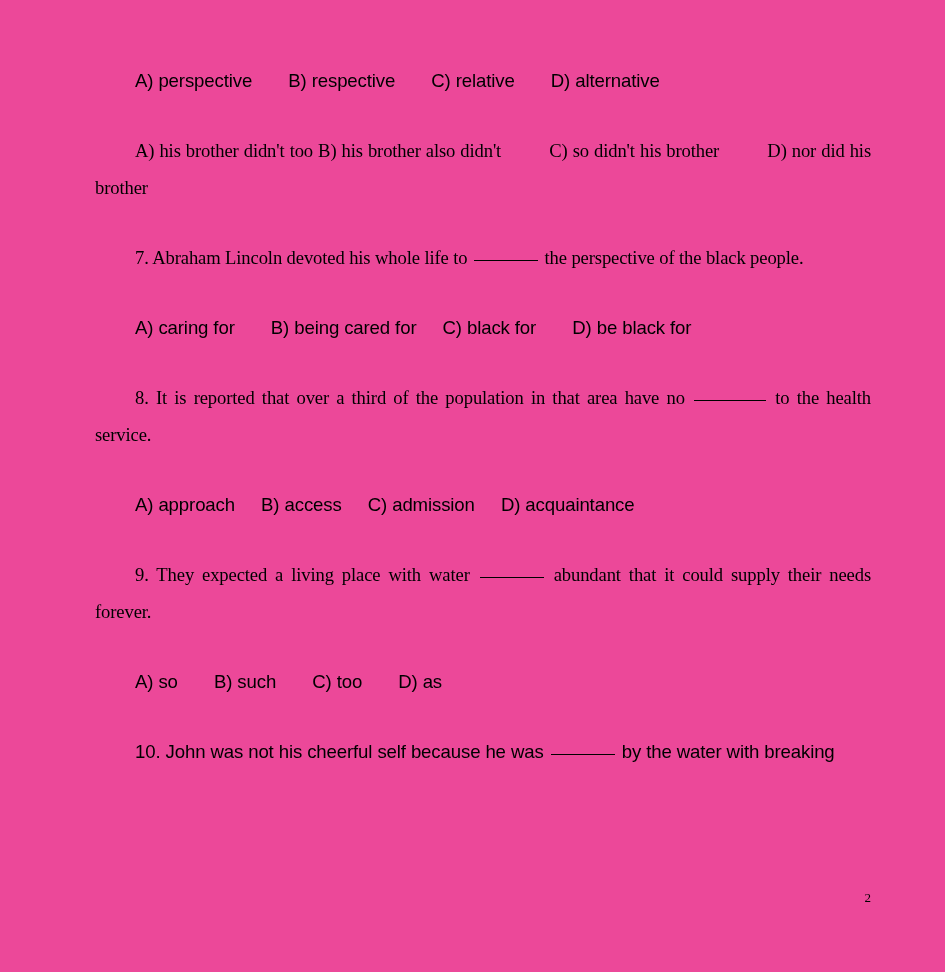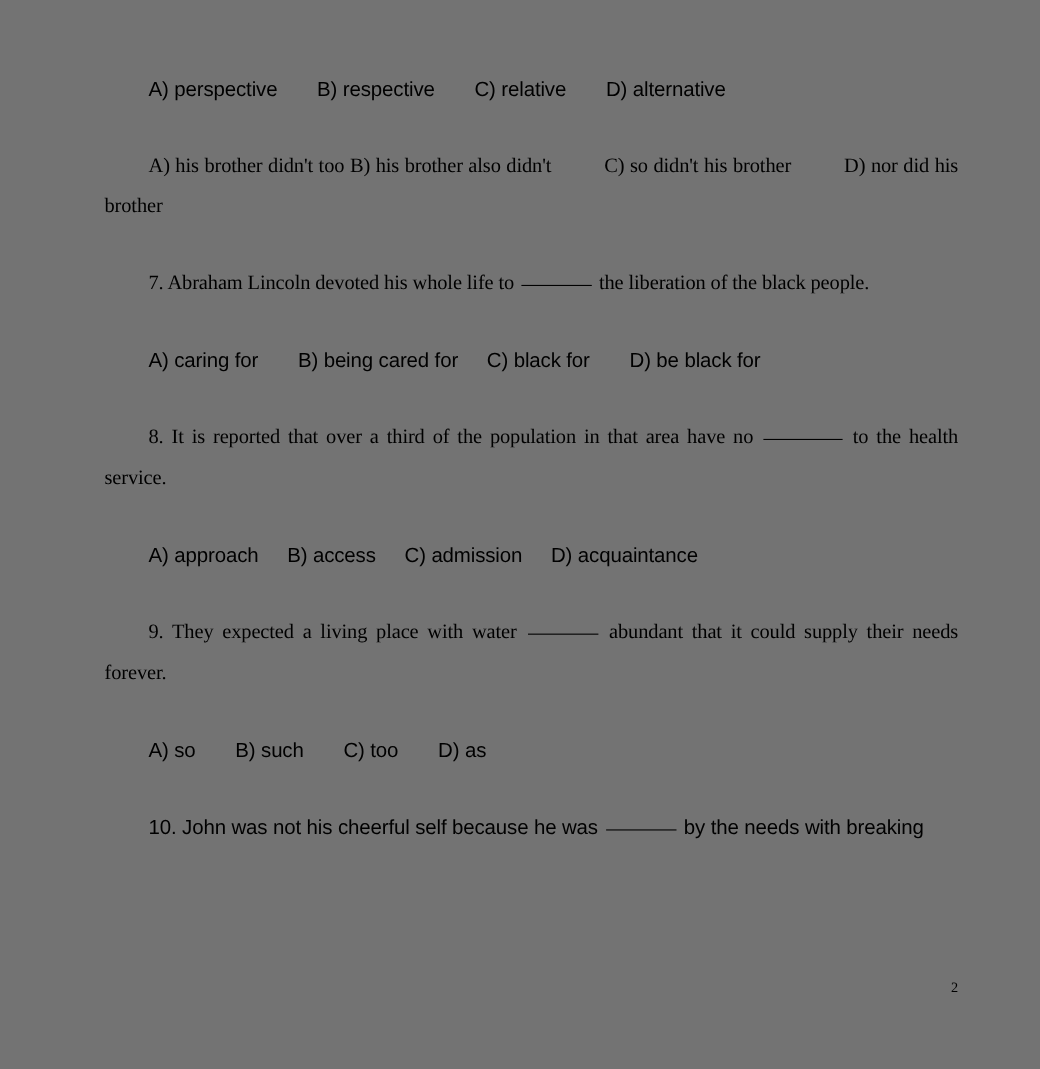--- a/index.html
+++ b/index.html
@@ -16,21 +16,21 @@
     color: #000000;
     overflow: hidden;
   }
 
   .page {
     position: absolute;
     left: 0;
     top: 0;
     width: 945px;
     height: 972px;
-    background: #737373;
+    background: #ec4899;
   }
 
   .page-body {
     position: absolute;
     left: 95px;
     top: 62px;
     width: 776px;
   }
 
   
@@ -113,21 +113,21 @@
       <span>B) his brother also didn't</span>
       <span class="opt-gap-lg"></span>
       <span>C) so didn't his brother</span>
       <span class="opt-gap-lg"></span>
       <span>D) nor did his brother</span>
     </p>
 
     <p class="para stem-justify">
       <span>7. Abraham Lincoln devoted his whole life to</span>
       <span class="blank w-md"></span>
-      <span>the liberation of the black people.</span>
+      <span>the perspective of the black people.</span>
     </p>
 
     <p class="para single">
       <span>A) caring for</span>
       <span class="opt-gap-md"></span>
       <span>B) being cared for</span>
       <span class="opt-gap-sm"></span>
       <span>C) black for</span>
       <span class="opt-gap-md"></span>
       <span>D) be black for</span>
@@ -161,20 +161,20 @@
       <span>B) such</span>
       <span class="opt-gap-md"></span>
       <span>C) too</span>
       <span class="opt-gap-md"></span>
       <span>D) as</span>
     </p>
 
     <p class="para single last-stem">
       <span>10. John was not his cheerful self because he was</span>
       <span class="blank w-md"></span>
-      <span>by the needs with breaking</span>
+      <span>by the water with breaking</span>
     </p>
 
   </div>
 
   <div class="page-number">2</div>
 
 </div>
 
 </body></html>

